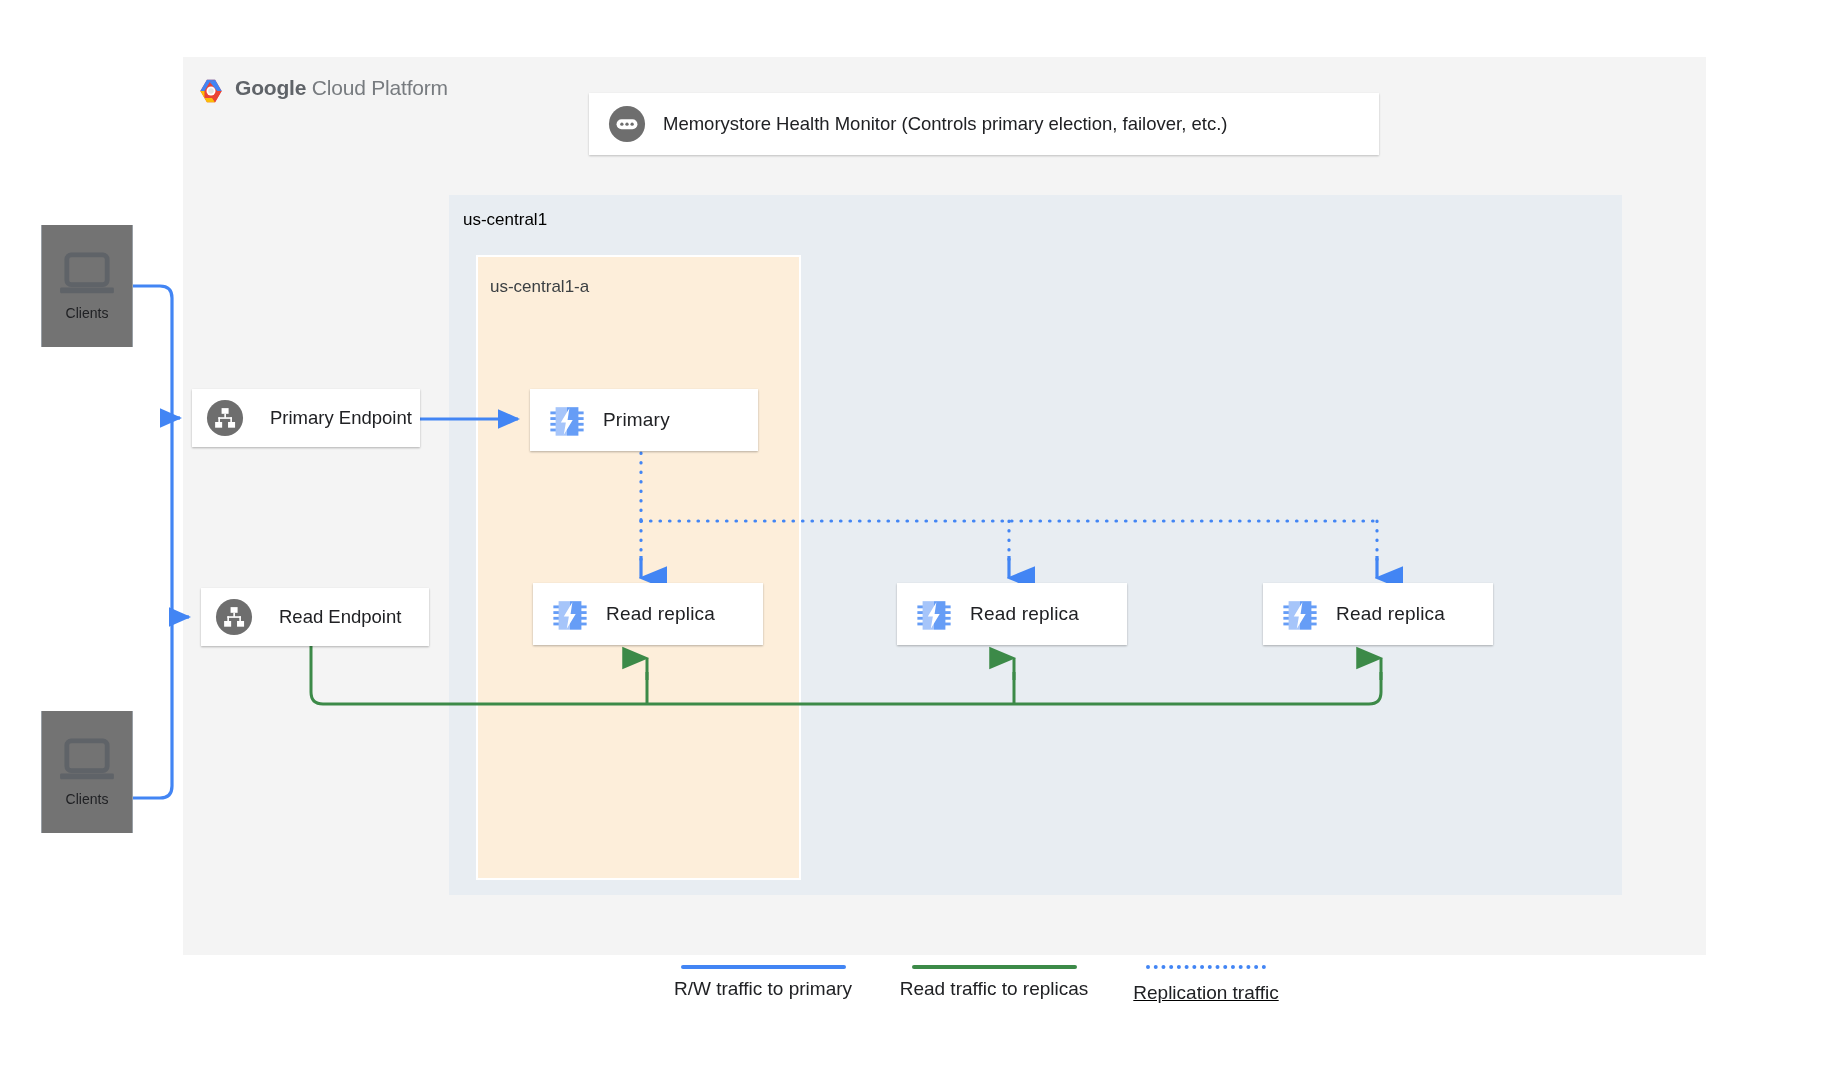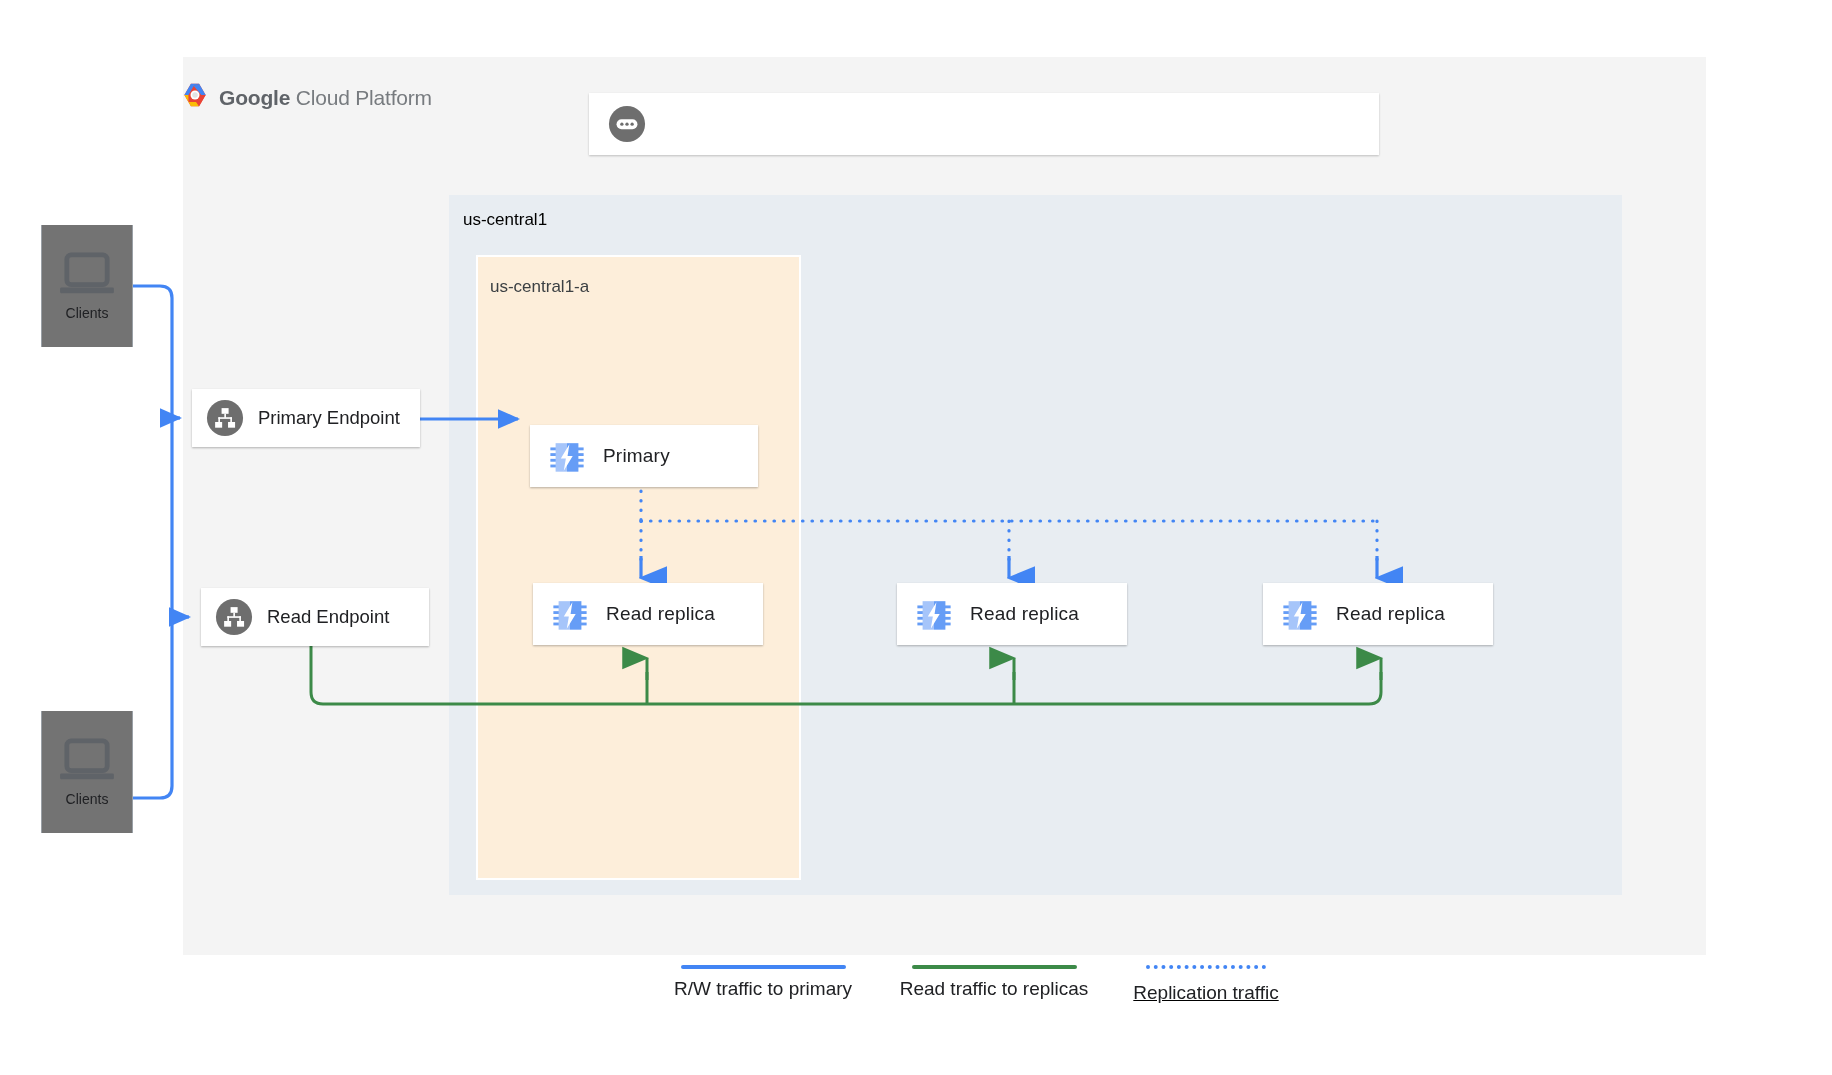--- a/index.html
+++ b/index.html
@@ -11,22 +11,22 @@
     overflow:hidden;
   }
   #stage{position:absolute;left:0;top:0;width:1832px;height:1075px;}
 
   
   .gcp-panel{
     position:absolute;left:183px;top:57px;width:1523px;height:898px;
     background:#f4f4f4;
   }
   .gcp-logo{
-    position:absolute;left:180px;top:76px;width:230px;height:34px;
-    display:flex;align-items:flex-end;gap:9px;
+    position:absolute;left:196px;top:76px;width:230px;height:34px;
+    display:flex;align-items:flex-start;gap:9px;
   }
   .gcp-hex{width:30px;height:30px;flex:0 0 auto;}
   .gcp-text{
     font-size:21px;color:#5f6368;letter-spacing:-0.2px;white-space:nowrap;
   }
   .gcp-text b{color:#5f6368;font-weight:700;}
   .gcp-text span{font-weight:400;color:#777b7f;}
 
   
   .health-bar{
@@ -65,34 +65,34 @@
   
   .card{
     position:absolute;background:#ffffff;
     box-shadow:0 1px 2px rgba(0,0,0,.28);
     display:flex;align-items:center;box-sizing:border-box;
   }
   .card .lbl{white-space:nowrap;color:#202124;}
 
   
   .endpoint{
-    width:228px;height:58px;padding-left:14px;gap:14px;
+    width:228px;height:58px;padding-left:14px;gap:26px;
   }
   .endpoint .lbl{font-size:18.5px;}
   .ep-icon{width:38px;height:38px;flex:0 0 auto;}
 
   #primary-endpoint{left:192px;top:389px;}
   #read-endpoint{left:201px;top:588px;}
 
   
   .ms-node{padding-left:18px;gap:17px;}
   .ms-node .lbl{font-size:19px;letter-spacing:.2px;}
   .chip-icon{width:38px;height:38px;flex:0 0 auto;}
 
-  #node-primary{left:530px;top:389px;width:228px;height:62px;margin-top:36px;}
+  #node-primary{left:530px;top:389px;width:228px;height:62px;}
   #node-replica-a{left:533px;top:583px;width:230px;height:62px;}
   #node-replica-b{left:897px;top:583px;width:230px;height:62px;}
   #node-replica-c{left:1263px;top:583px;width:230px;height:62px;}
 
   
   .client{
     position:absolute;width:92px;height:122px;
     background:#737373;
     border-left:1.6px solid #9aa0a6;
     border-right:1.6px solid #9aa0a6;
@@ -152,20 +152,21 @@
   </div>
 
   <div class="health-bar">
     <svg class="hm-icon" viewBox="0 0 40 40">
       <circle cx="20" cy="20" r="19" fill="#6e6e6e"></circle>
       <rect x="9" y="15" width="22" height="10.5" rx="5.25" fill="#ffffff"></rect>
       <circle cx="14.6" cy="20.2" r="1.75" fill="#6e6e6e"></circle>
       <circle cx="20" cy="20.2" r="1.75" fill="#6e6e6e"></circle>
       <circle cx="25.4" cy="20.2" r="1.75" fill="#6e6e6e"></circle>
     </svg>
+    <div class="health-label">Memorystore Health Monitor (Controls primary election, failover, etc.)</div>
   </div>
 
   <div class="region-box">
     <div class="region-label">us-central1</div>
   </div>
 
   <div class="zone z-a">
     <div class="zone-label">us-central1-a</div>
   </div>
 

